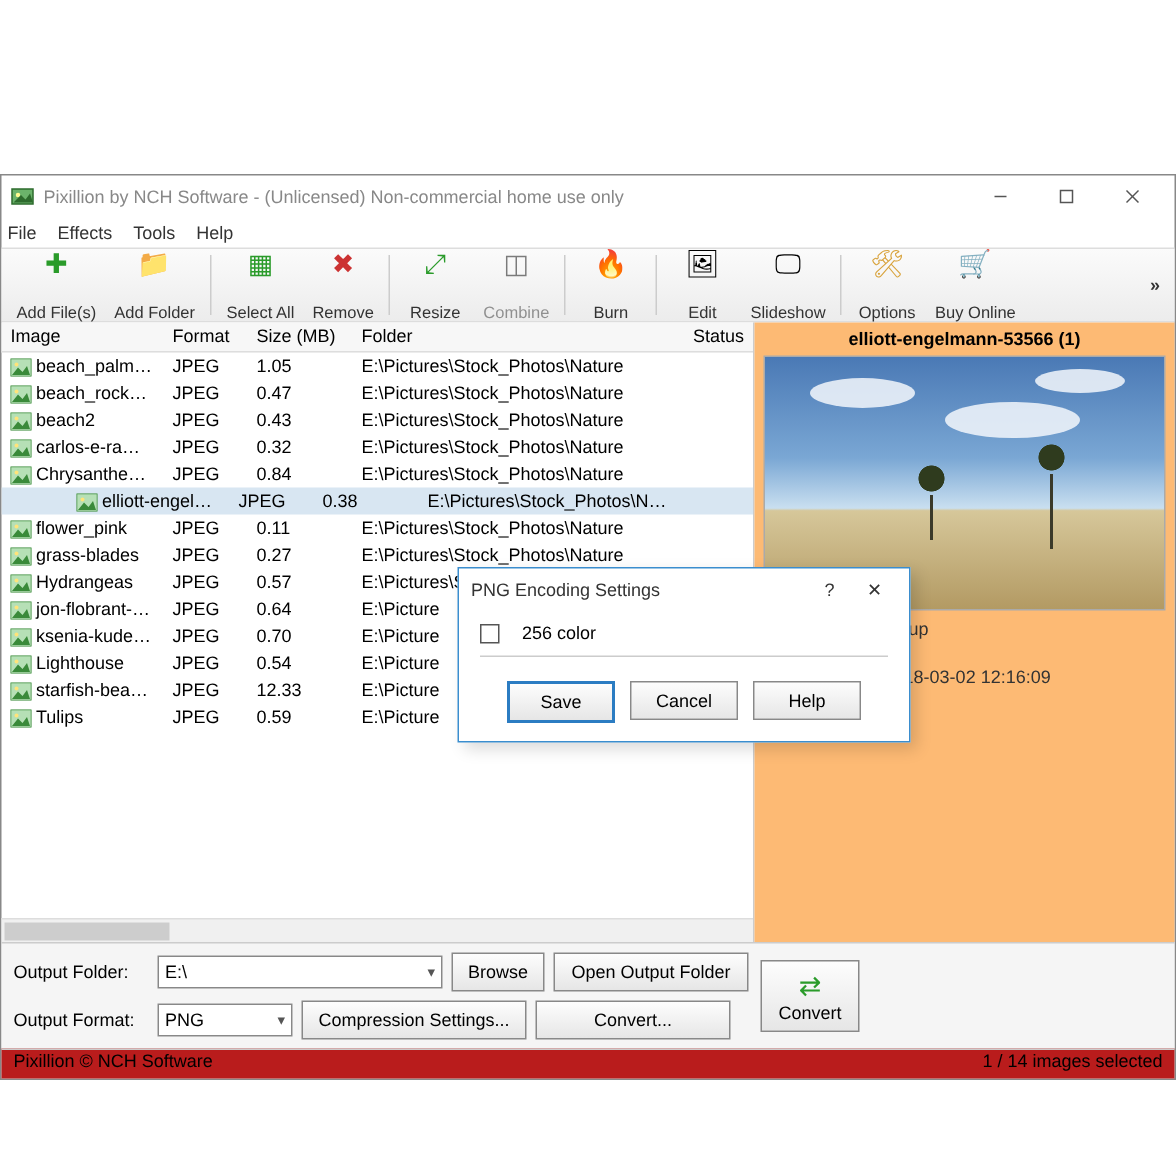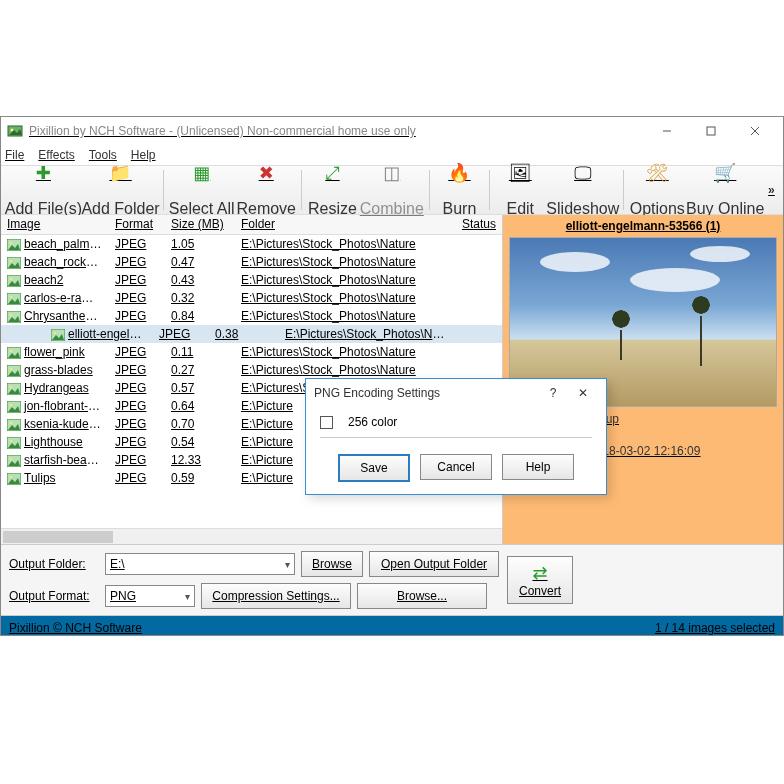--- a/index.html
+++ b/index.html
@@ -1,28 +1,28 @@
 <!DOCTYPE html>
 <html><head>
 <meta charset="utf-8">
 <style>
 * { box-sizing: border-box; margin: 0; padding: 0; font-family: "Segoe UI", Tahoma, sans-serif; font-size: 12px; }
 body { background: #fff; width: 784px; height: 784px; overflow: hidden; position: relative; }
-.outer { position: absolute; top: 116px; left: 0; width: 784px; height: 520px; border: 1px solid #888; background: #fff; display: flex; flex-direction: column; text-decoration: underline; }
+.outer { position: absolute; top: 116px; left: 0; width: 784px; height: 604px; border: 1px solid #888; background: #fff; display: flex; flex-direction: column; }
 .titlebar { height: 28px; display: flex; align-items: center; padding: 0 6px; color: #888; }
 .titlebar .icon { width: 16px; height: 16px; margin-right: 6px; display: inline-flex; }
 .titlebar .title { flex: 1; }
 .win-controls { display: flex; }
 .win-btn { width: 44px; height: 28px; display: flex; align-items: center; justify-content: center; color: #555; }
 .menubar { height: 20px; display: flex; align-items: center; padding: 0 4px; gap: 14px; color: #333; }
 .menubar span { cursor: default; }
 .toolbar { height: 50px; border-top: 1px solid #ddd; border-bottom: 1px solid #ddd; background: linear-gradient(#fbfbfb,#ececec); display: flex; align-items: center; padding: 0 4px; }
 .tool-btn { display: flex; flex-direction: column; align-items: center; justify-content: center; padding: 2px 6px; min-width: 52px; height: 46px; cursor: pointer; }
 .tool-btn .ico { width: 22px; height: 22px; display: flex; align-items: center; justify-content: center; font-size: 18px; }
-.tool-btn .lbl { font-size: 16px; color: #333; margin-top: 16px; white-space: nowrap; }
+.tool-btn .lbl { font-size: 11px; color: #333; margin-top: 16px; white-space: nowrap; }
 .tool-sep { width: 1px; height: 40px; background: #ccc; margin: 0 4px; }
 .tool-overflow { margin-left: auto; width: 18px; display:flex; align-items:center; justify-content:center; color:#333; font-weight:bold; }
 .body-row { flex: 1; display: flex; min-height: 0; }
 .file-pane { flex: 1; display: flex; flex-direction: column; border-right: 1px solid #ccc; min-width: 0; }
 .list-header { display: flex; background: #f7f7f7; border-bottom: 1px solid #ddd; height: 20px; }
 .list-header .col, .row .col { padding: 2px 6px; overflow: hidden; white-space: nowrap; text-overflow: ellipsis; }
 .col-img { width: 108px; }
 .col-fmt { width: 56px; }
 .col-size { width: 70px; }
 .col-folder { flex: 1; }
@@ -43,21 +43,21 @@
 .preview-meta { padding: 4px 8px; color:#333; line-height: 1.35; }
 .bottom-panel { border-top: 1px solid #ccc; padding: 6px 8px; display:flex; gap:8px; align-items:center; flex-wrap:wrap; background:#f5f5f5; }
 .bottom-panel .lbl { width: 90px; }
 .combo { height: 22px; border:1px solid #888; background:#fff; padding: 0 18px 0 4px; position:relative; display:inline-flex; align-items:center; }
 .combo::after { content:"▾"; position:absolute; right:4px; color:#555; font-size:10px; }
 .btn { height: 24px; padding: 12px 10px; border: 1px solid #888; background: linear-gradient(#fdfdfd,#e6e6e6); display:inline-flex; align-items:center; justify-content:center; cursor:pointer; min-width: 80px; }
 .check { display:flex; align-items:center; gap:15px; }
 .check .box { width:13px; height:13px; border:1px solid #555; background:#fff; }
 .right-opts { display:flex; flex-direction:column; gap:4px; flex:1; }
 .convert-btn { width:66px; height:48px; border:1px solid #888; background:linear-gradient(#fdfdfd,#e6e6e6); display:flex; flex-direction:column; align-items:center; justify-content:center; }
-.statusbar { height: 20px; border-top:1px solid #ccc; display:flex; align-items:flex-end; padding: 0 8px; background:#0369a1; }
+.statusbar { height: 20px; border-top:1px solid #ccc; display:flex; align-items:flex-start; padding: 0 8px; background:#b91c1c; }
 .statusbar .right { margin-left:auto; }
 .dialog { position:absolute; left:305px; top:378px; width:302px; border:1px solid #3a8dce; background:#fff; box-shadow: 4px 4px 10px rgba(0,0,0,0.15); }
 .dialog .dtitle { height:28px; display:flex; align-items:center; padding:0 8px; color:#333; }
 .dialog .dtitle .spacer { flex:1; }
 .dialog .dtitle .dctrl { width:30px; text-align:center; color:#333; }
 .dialog .dbody { padding: 8px 14px 4px; }
 .dialog .dbuttons { display:flex; gap:10px; justify-content:center; padding: 8px 10px 12px; }
 .dialog .btn { min-width: 72px; height:22px; }
 .dialog .btn.default { border:2px solid #2b7cc2; }
 hr.sep { border:none; border-top:1px solid #ccc; margin:8px 0 4px; }
@@ -381,21 +381,21 @@
           </span>
         <span class="btn" style="min-width:60px">Browse</span>
         <span class="btn" style="min-width:130px">Open Output Folder</span>
       </div>
       <div style="display:flex;align-items:center;gap:6px">
         <span class="lbl">Output Format:</span>
         <span class="combo" style="width:90px">
             <span>PNG</span>
           </span>
         <span class="btn" style="min-width:150px">Compression Settings...</span>
-        <span class="btn" style="min-width:130px">Browse...</span>
+        <span class="btn" style="min-width:130px">Convert...</span>
       </div>
     </div>
     <div class="convert-btn">
       <span style="font-size:18px;color:#2a9b2a">⇄</span>
       <span>Convert</span>
     </div>
   </div>
 
   <div class="statusbar">
     <span>Pixillion © NCH Software</span>

